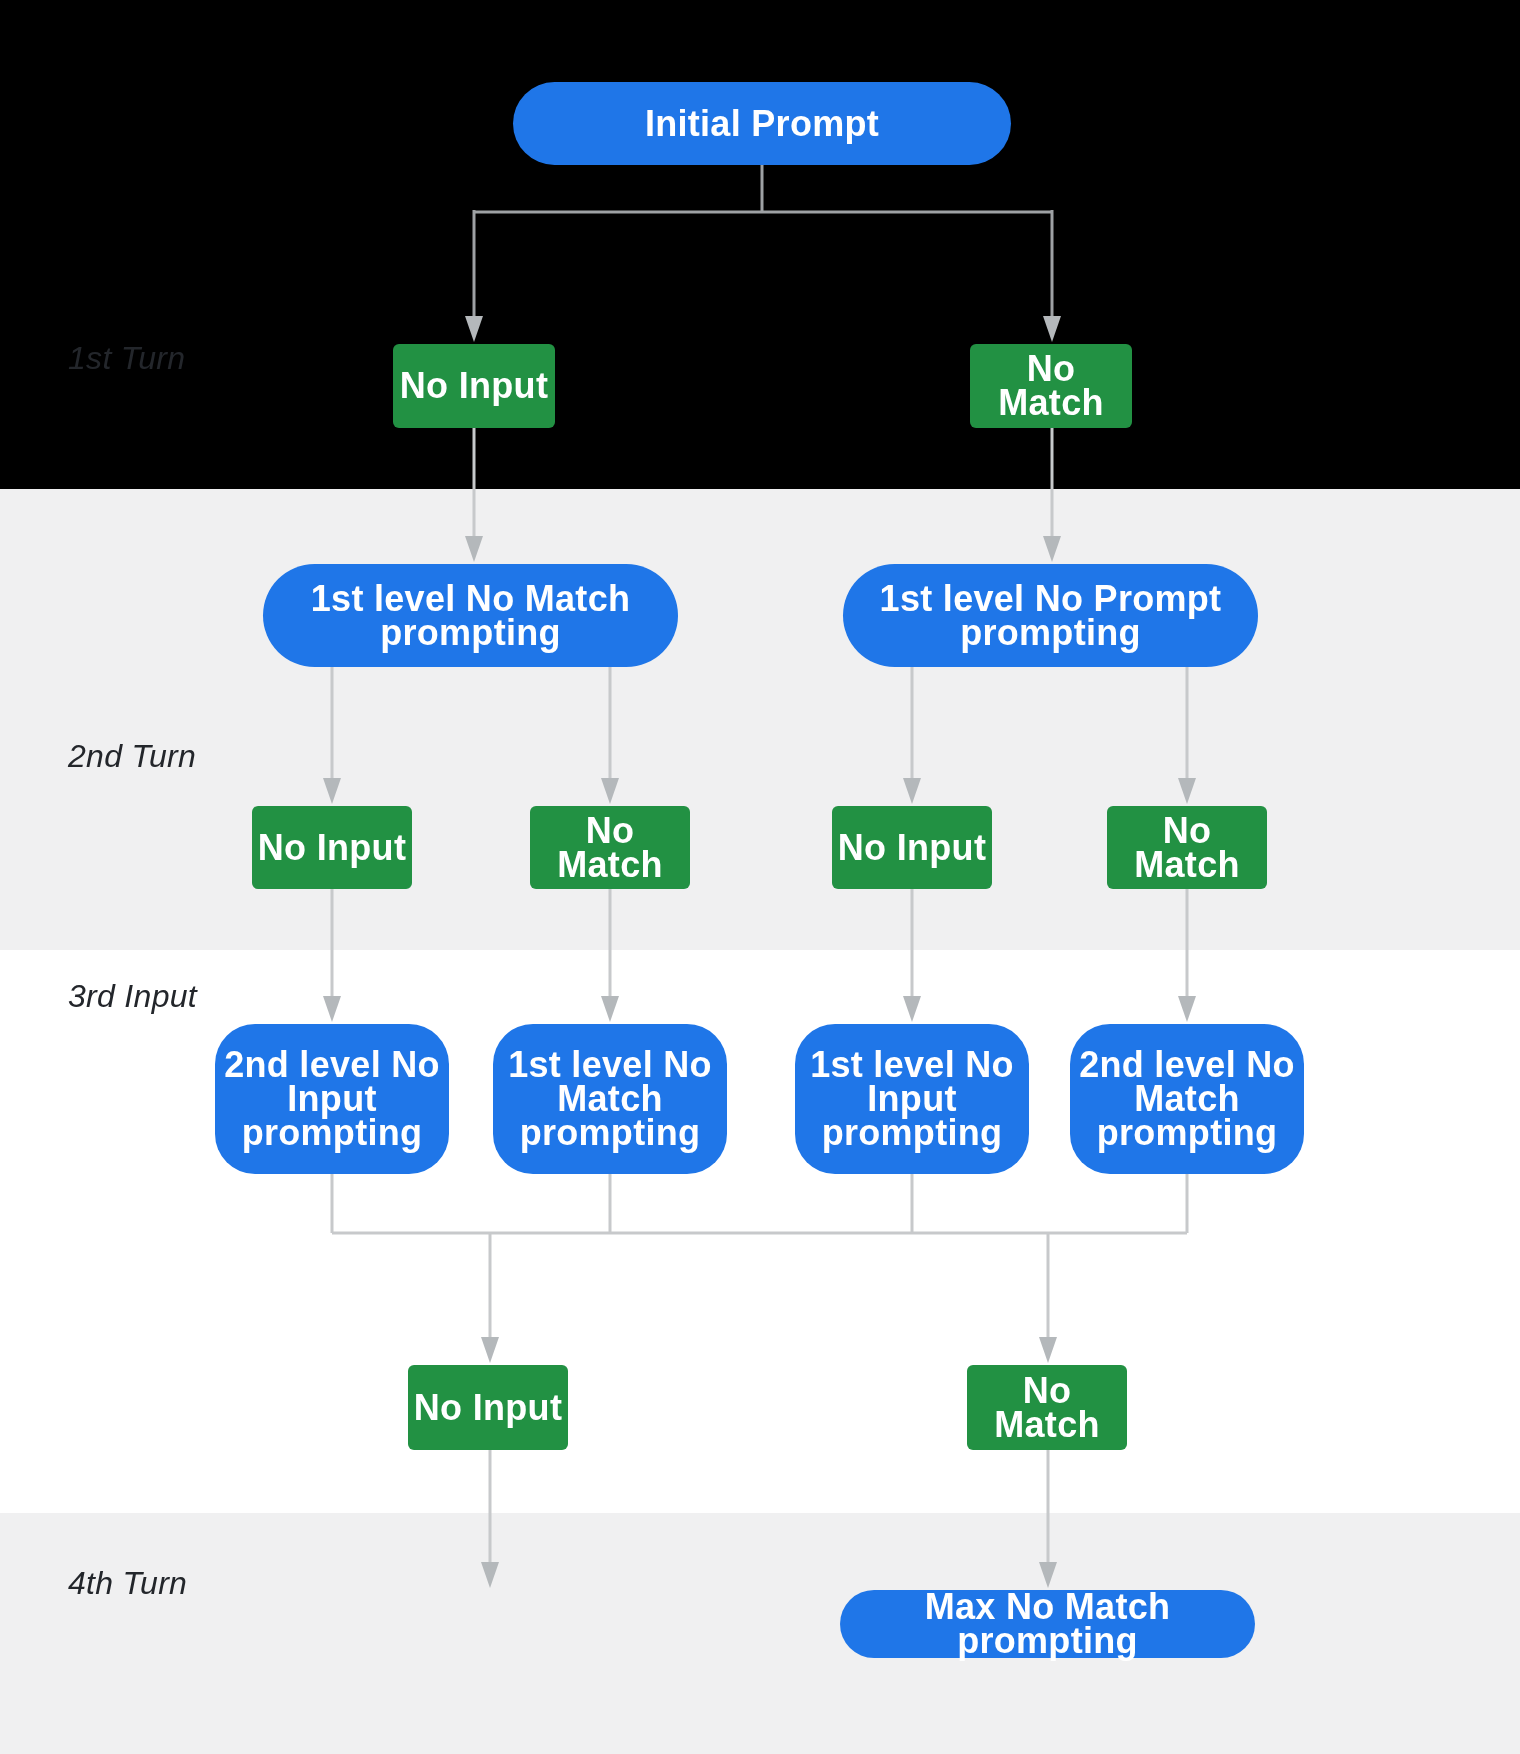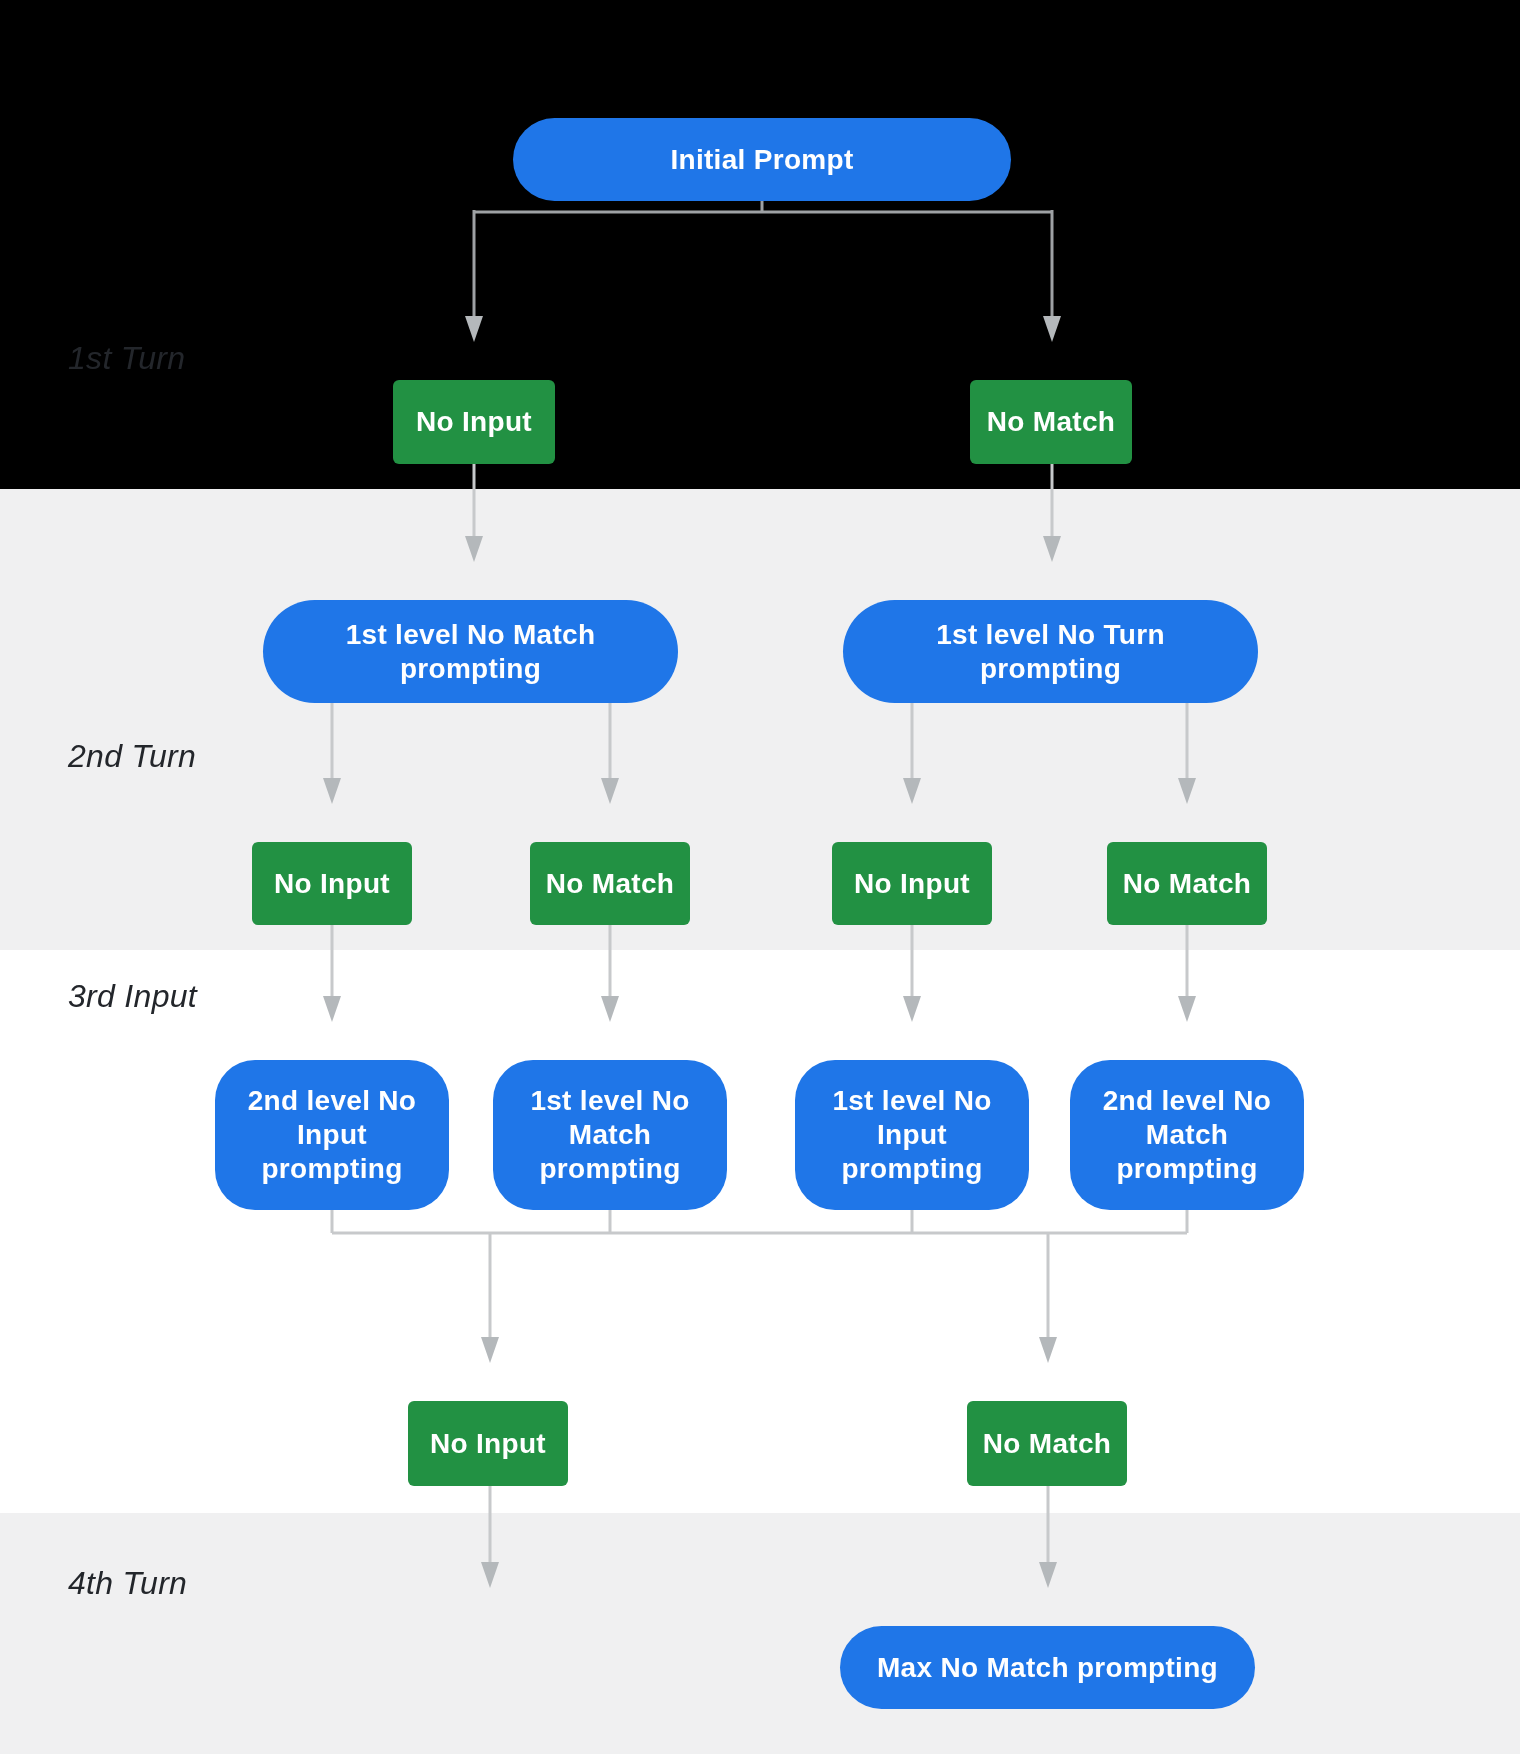--- a/index.html
+++ b/index.html
@@ -12,22 +12,22 @@
   .band-gray1{top:489px;height:461px;background:var(--band-gray,#f0f0f1);}
   .band-white{top:950px;height:563px;background:var(--band-white,#fff);}
   .band-gray2{top:1513px;height:241px;background:var(--band-gray,#f0f0f1);}
   .connector-layer{position:absolute;left:0;top:0;pointer-events:none;}
   .turn-label{
     position:absolute;left:68px;font-size:32px;font-weight:400;
     color:var(--label,#23262b);letter-spacing:0.3px;white-space:nowrap;font-style:italic;
   }
   .node{
     position:absolute;display:flex;align-items:center;justify-content:center;
-    color:#ffffff;font-weight:700;font-size:28px;line-height:34px;
-    text-align:center;white-space:pre-line;letter-spacing:0.3px;margin-top:36px;
+    color:#ffffff;font-weight:700;font-size:36px;line-height:34px;
+    text-align:center;white-space:pre-line;letter-spacing:0.3px;
   }
   .node.blue{background:var(--blue,#1f76e8);}
   .node.green{background:var(--green,#229143);border-radius:6px;}
   .pill{border-radius:52px;}
 </style>
 </head>
 <body>
 
 <div class="canvas">
 
@@ -89,21 +89,21 @@
   <div class="turn-label" style="top:978px">3rd Input</div>
   <div class="turn-label" style="top:1565px">4th Turn</div>
 
   <div class="node blue pill" style="left:513px;top:82px;width:498px;height:83px;border-radius:42px">Initial Prompt</div>
 
   <div class="node green" style="left:393px;top:344px;width:162px;height:84px">No Input</div>
   <div class="node green" style="left:970px;top:344px;width:162px;height:84px">No Match</div>
 
   <div class="node blue pill" style="left:263px;top:564px;width:415px;height:103px">1st level No Match
 prompting</div>
-  <div class="node blue pill" style="left:843px;top:564px;width:415px;height:103px">1st level No Turn
+  <div class="node blue pill" style="left:843px;top:564px;width:415px;height:103px">1st level No Prompt
 prompting</div>
 
   <div class="node green" style="left:252px;top:806px;width:160px;height:83px">No Input</div>
   <div class="node green" style="left:530px;top:806px;width:160px;height:83px">No Match</div>
   <div class="node green" style="left:832px;top:806px;width:160px;height:83px">No Input</div>
   <div class="node green" style="left:1107px;top:806px;width:160px;height:83px">No Match</div>
 
   <div class="node blue" style="left:215px;top:1024px;width:234px;height:150px;border-radius:40px">2nd level No
 Input
 prompting</div>
@@ -113,15 +113,15 @@
   <div class="node blue" style="left:795px;top:1024px;width:234px;height:150px;border-radius:40px">1st level No
 Input
 prompting</div>
   <div class="node blue" style="left:1070px;top:1024px;width:234px;height:150px;border-radius:40px">2nd level No
 Match
 prompting</div>
 
   <div class="node green" style="left:408px;top:1365px;width:160px;height:85px">No Input</div>
   <div class="node green" style="left:967px;top:1365px;width:160px;height:85px">No Match</div>
 
-  <div class="node blue pill" style="left:840px;top:1590px;width:415px;height:83px;border-radius:42px">Max No Match prompting</div>
+  <div class="node blue pill" style="left:840px;top:1590px;width:415px;height:68px;border-radius:42px">Max No Match prompting</div>
 
 </div>
 
 </body></html>

